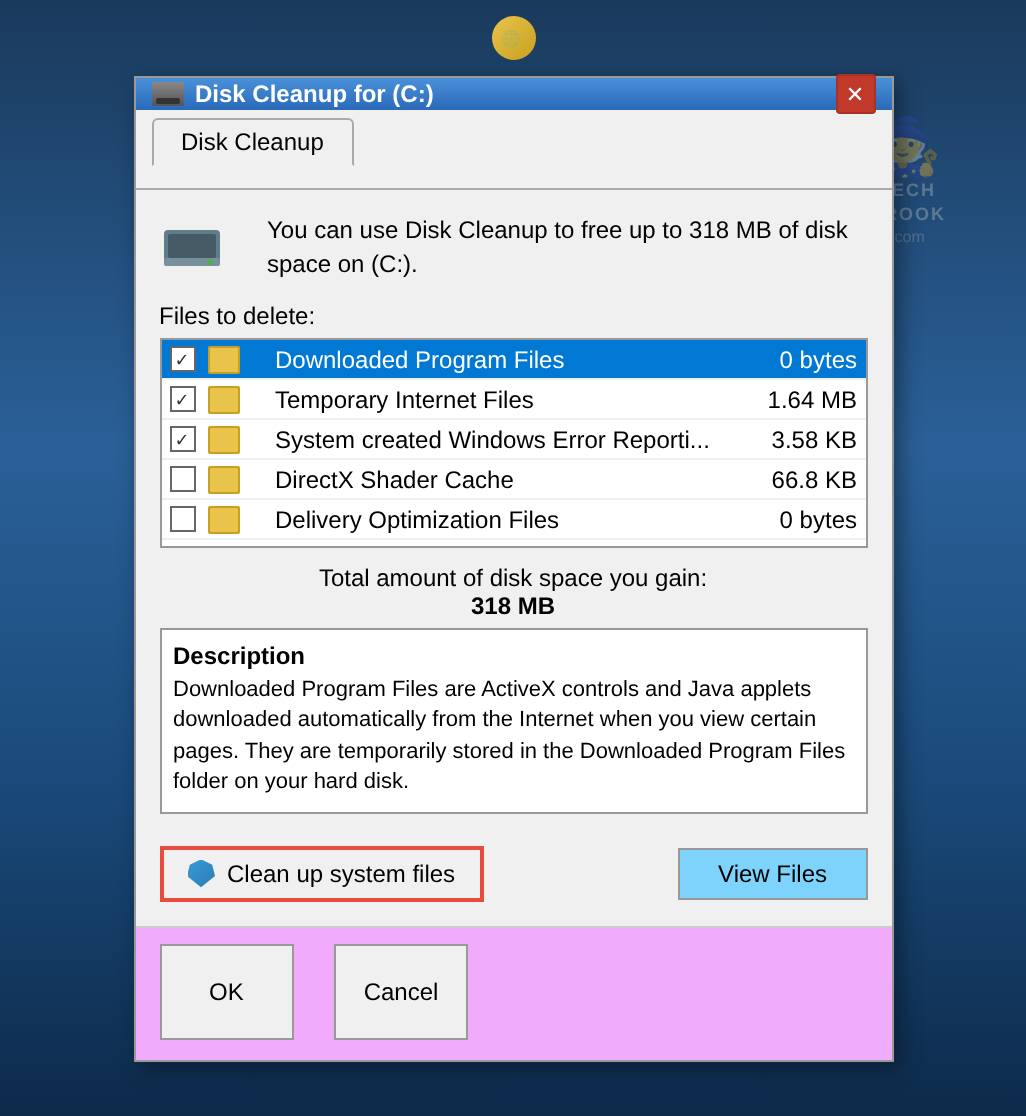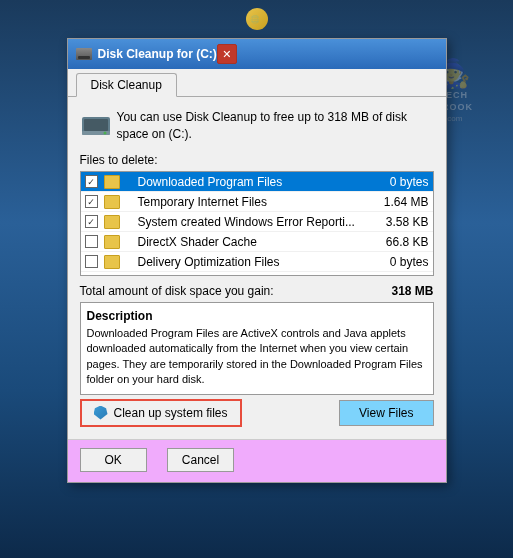--- a/index.html
+++ b/index.html
@@ -52,21 +52,22 @@
       margin-top: 38px;
       position: relative;
     }
 
     .dialog-titlebar {
       background: linear-gradient(180deg, #4a90d9 0%, #2a6ab9 100%);
       color: white;
       padding: 6px 8px;
       display: flex;
       align-items: center;
-      height: 30px;
+      justify-content: space-between;
+      height: 16px;
     }
 
     .dialog-title-left {
       display: flex;
       align-items: center;
       gap: 6px;
       font-size: 12px;
       font-weight: 600;
     }
 
@@ -98,21 +99,21 @@
       align-items: center;
       justify-content: center;
       color: white;
       font-size: 11px;
       cursor: pointer;
     }
 
     .tab-bar {
       background: #f0f0f0;
       border-bottom: 1px solid #aaa;
-      padding: 4px 8px 0;
+      padding: 4px 8px 12px;
       display: flex;
     }
 
     .tab {
       padding: 4px 14px;
       border: 1px solid #aaa;
       border-bottom: none;
       background: #f8f8f8;
       font-size: 12px;
       cursor: pointer;
@@ -128,21 +129,21 @@
     }
 
     .dialog-body {
       padding: 12px;
       background: #f0f0f0;
     }
 
     .info-section {
       display: flex;
       align-items: flex-end;
-      gap: 5px;
+      gap: 22px;
       margin-bottom: 10px;
     }
 
     .drive-icon {
       width: 32px;
       height: 32px;
       flex-shrink: 0;
       margin-top: 2px;
     }
 
@@ -212,32 +213,33 @@
       font-size: 12px;
       white-space: nowrap;
     }
 
     .total-row {
       display: flex;
       justify-content: space-between;
       align-items: center;
       margin: 8px 0 4px;
       font-size: 12px;
+      flex-direction: column;
     }
 
     .total-label { color: #000; }
     .total-value { font-weight: 600; color: #000; }
 
     .description-box {
       border: 1px solid #999;
       background: white;
       padding: 6px;
       min-height: 70px;
       margin-top: 4px;
-      margin-bottom: 4px;
+      margin-bottom: 16px;
     }
 
     .description-title {
       font-size: 12px;
       font-weight: 600;
       color: #000;
       margin-bottom: 3px;
     }
 
     .description-text {
@@ -283,21 +285,21 @@
     .btn-ok {
       padding: 4px 24px;
       background: #f0f0f0;
       border: 1px solid #999;
       font-size: 12px;
       cursor: pointer;
       min-width: 60px;
     }
 
     .btn-cancel {
-      padding: 4px 14px;
+      padding: 16px 14px;
       background: #f0f0f0;
       border: 1px solid #999;
       font-size: 12px;
       cursor: pointer;
     }
 
     .shield-icon {
       width: 14px;
       height: 14px;
       background: linear-gradient(135deg, #3a9bd5, #2a7ab5);

